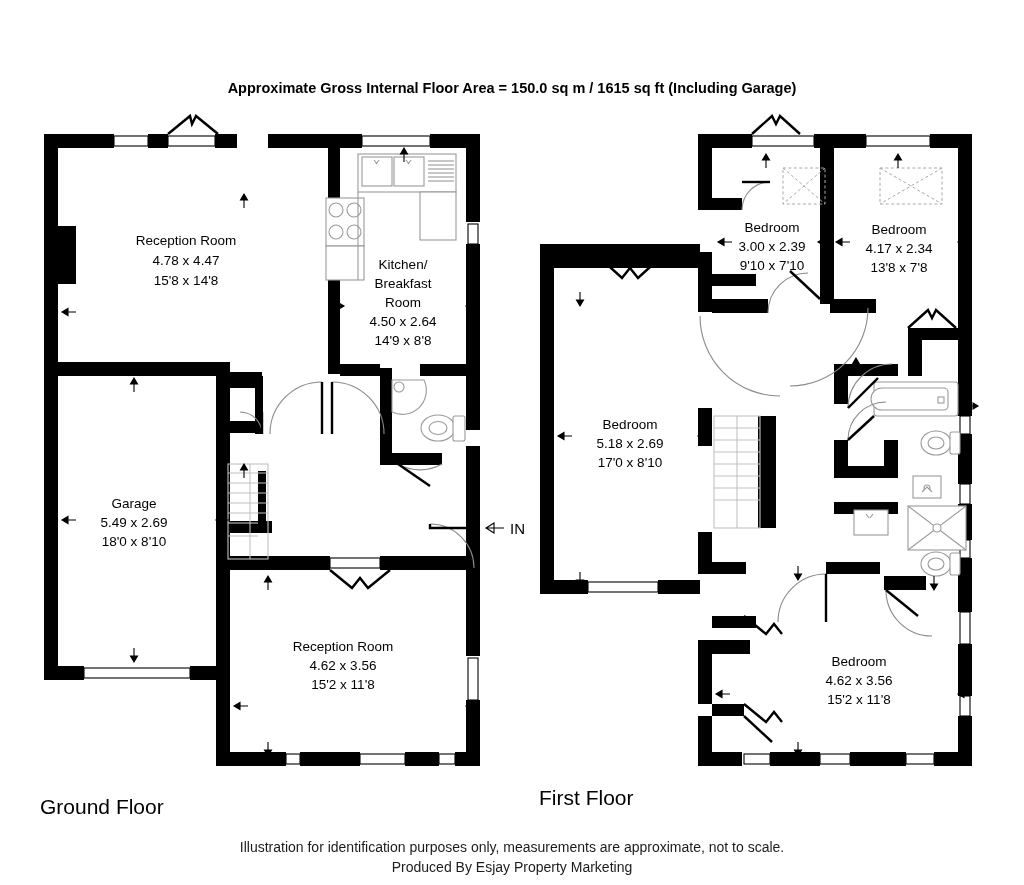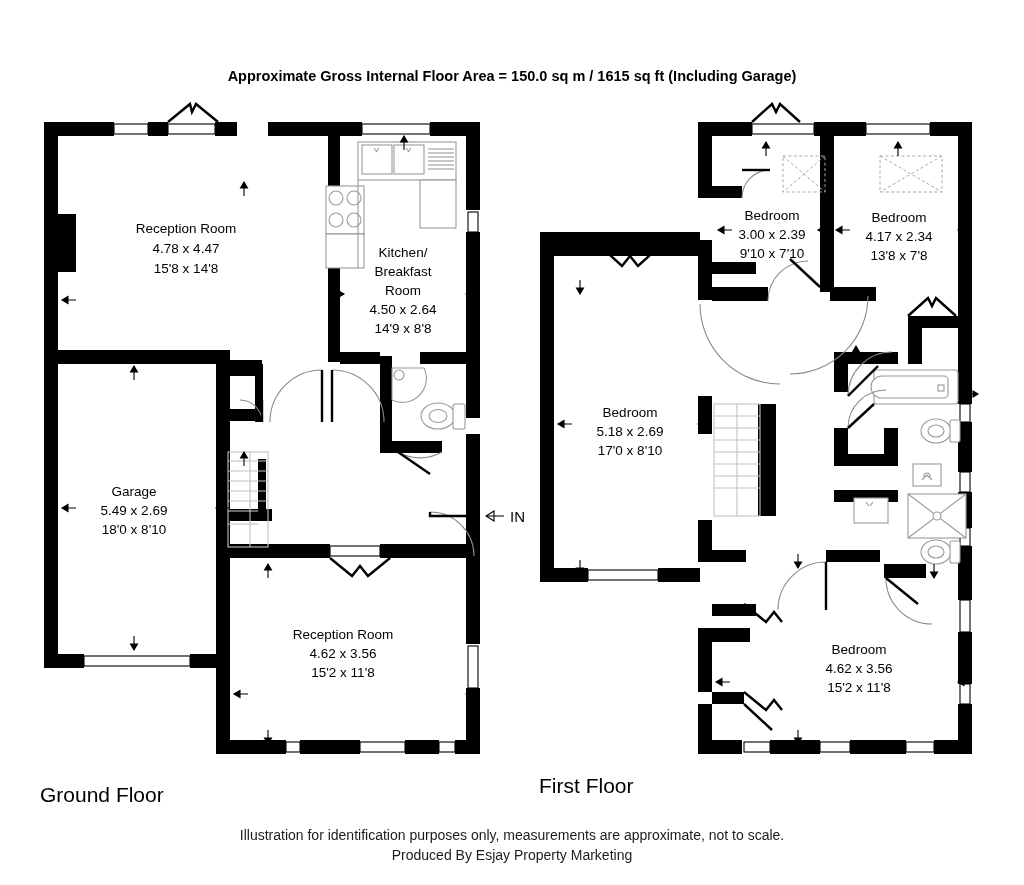--- a/index.html
+++ b/index.html
@@ -10,21 +10,21 @@
   body {
     width: 1024px;
     height: 885px;
     font-family: "Liberation Sans", sans-serif;
     color: #000000;
     position: relative;
     overflow: hidden;
   }
   #plan-root {
     position: absolute;
-    left: 0; top: 4px;
+    left: 0; top: 16px;
     width: 1024px;
     height: 744px;
   }
   .title-text {
     font-size: 14.5px;
     font-weight: bold;
     fill: #000;
     font-family: "Liberation Sans", sans-serif;
   }
   .floor-label {

